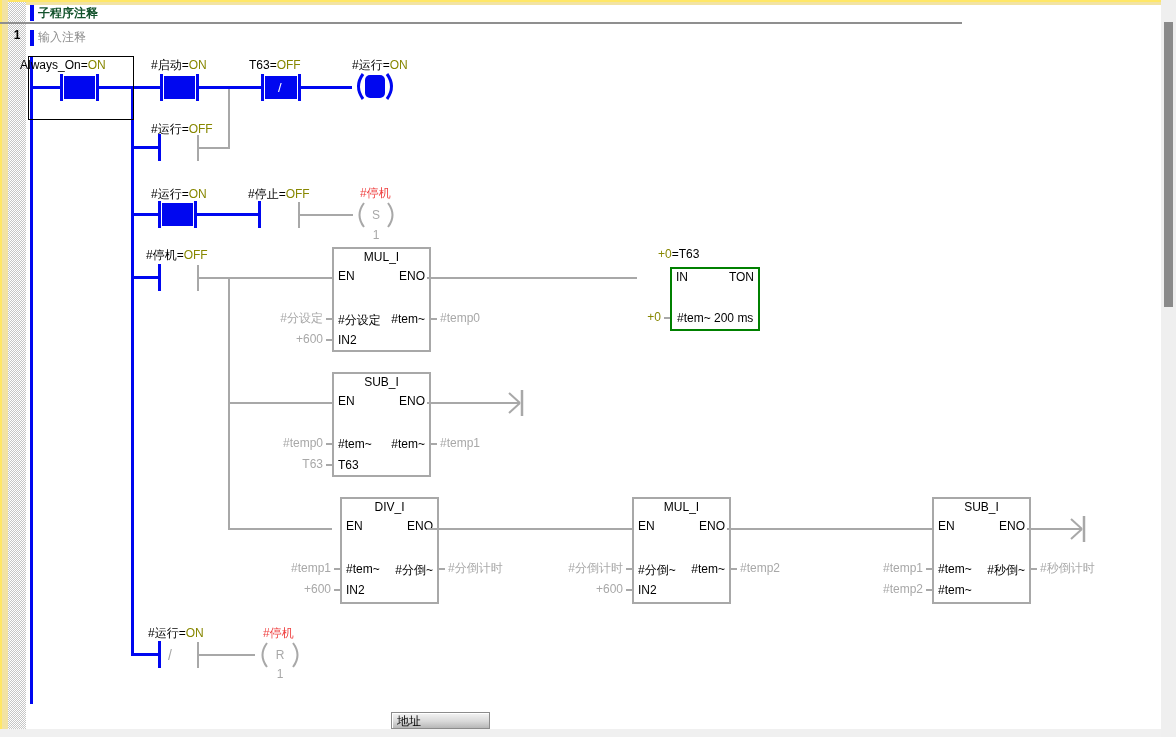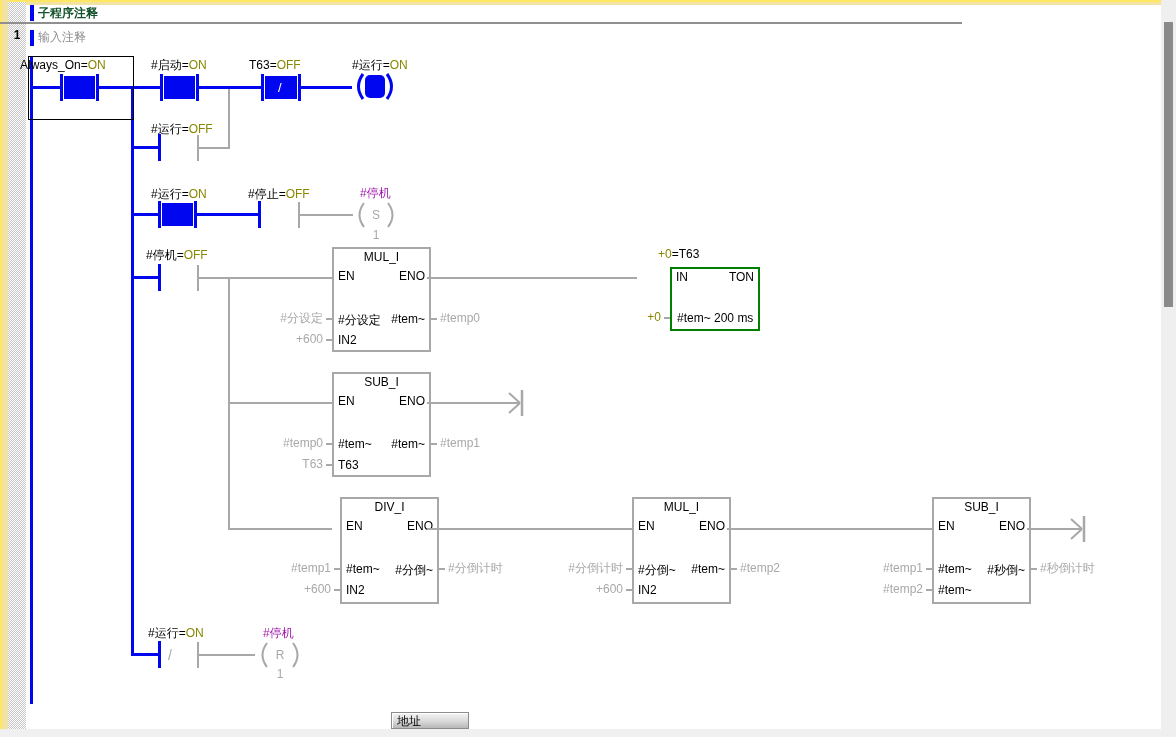--- a/index.html
+++ b/index.html
@@ -15,21 +15,21 @@
     background-image:linear-gradient(45deg,#c6c6c6 25%,transparent 25%,transparent 75%,#c6c6c6 75%),
                      linear-gradient(45deg,#c6c6c6 25%,transparent 25%,transparent 75%,#c6c6c6 75%);
     background-size:2px 2px;background-position:0 0,1px 1px;}
   .separator{left:0;top:22px;width:962px;height:2px;background:#8f8f8f;}
   .bottom-band{left:0;top:729px;width:1176px;height:8px;background:#f0f0f0;}
   .scroll-track{left:1161px;top:0;width:15px;height:737px;background:#efefef;}
   .scroll-thumb{left:1164px;top:22px;width:9px;height:285px;background:#8a8a8a;}
   
   .lbl{position:absolute;white-space:nowrap;line-height:13px;}
   .val{color:#878700;}
-  .gray{color:#a21caf;}
+  .gray{color:#ef4444;}
   .green{color:#14532d;font-weight:bold;}
   .dim{color:#8f8f8f;}
   .bold{font-weight:bold;}
   
   .wb{position:absolute;background:#0007f0;height:3px;}
   .wbv{position:absolute;background:#0007f0;width:3px;}
   .wg{position:absolute;background:#a8a8a8;height:2px;}
   .wgv{position:absolute;background:#a8a8a8;width:2px;}
   
   .barb{position:absolute;width:3px;height:27px;background:#0007f0;}
@@ -266,19 +266,19 @@
   <div class="lbl gray" style="left:263px;top:627px;">#停机</div>
   <div class="coil" style="left:255px;top:642px;width:50px;height:26px;">
     <svg width="50" height="26">
       <path d="M12,1 Q3,13 12,25" stroke="#a8a8a8" stroke-width="2" fill="none"></path>
       <path d="M38,1 Q47,13 38,25" stroke="#a8a8a8" stroke-width="2" fill="none"></path>
     </svg>
     <span class="coil-letter">R</span>
   </div>
   <div class="coil-num lbl" style="left:255px;top:668px;width:50px;">1</div>
 
-  <div class="th-cell" style="left:391px;width:78px;">地址</div>
+  <div class="th-cell" style="left:391px;width:99px;">地址</div>
   <div class="abs bottom-band"></div>
 
   <div class="abs scroll-track"></div>
   <div class="abs scroll-thumb"></div>
 
 </div>
 
 </body></html>

